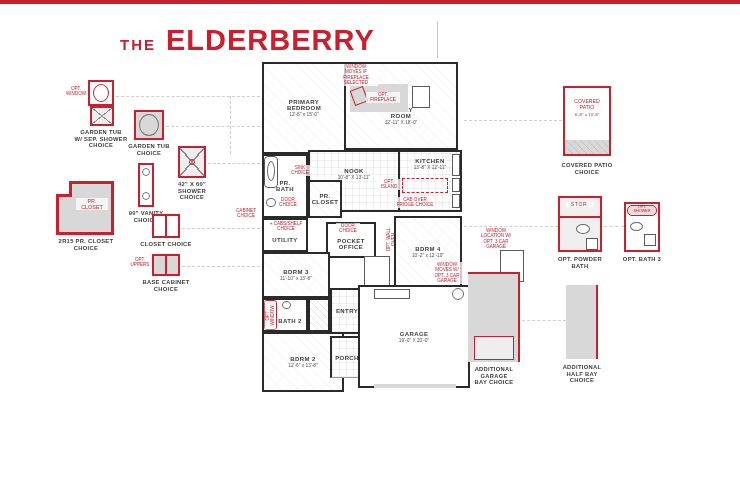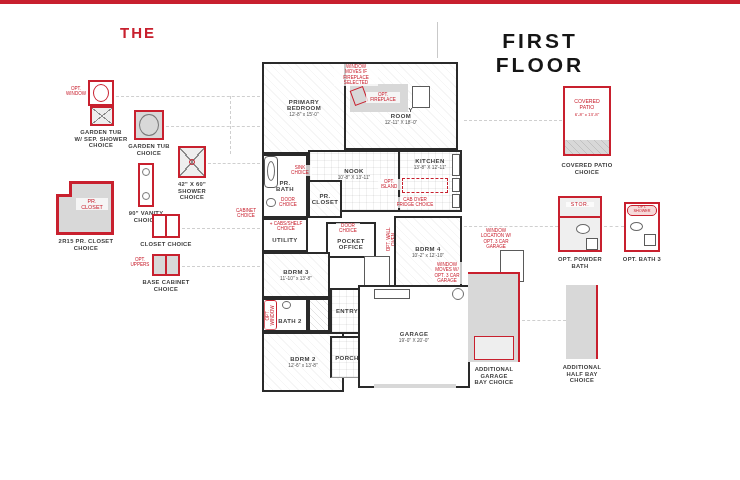--- a/index.html
+++ b/index.html
@@ -48,23 +48,23 @@
   .vert{transform:rotate(-90deg);transform-origin:center;}
 </style>
 </head>
 <body>
 
 <div class="page">
   <div class="topbar"></div>
 
   <div class="hdr">
     <span class="t-the">THE</span>
+    <span class="t-name">ELDERBERRY</span>
   </div>
   <div class="t-div"></div>
-  <div class="t-floor">FIRST FLOOR</div>
 
   <div class="dh" style="left:116px;top:96px;width:144px;"></div>
   <div class="dh" style="left:166px;top:126px;width:94px;"></div>
   <div class="dh" style="left:208px;top:163px;width:52px;"></div>
   <div class="dh" style="left:182px;top:228px;width:78px;"></div>
   <div class="dh" style="left:182px;top:266px;width:78px;"></div>
   <div class="dh" style="left:464px;top:120px;width:98px;"></div>
   <div class="dh" style="left:464px;top:226px;width:94px;"></div>
   <div class="dh" style="left:604px;top:226px;width:20px;"></div>
   <div class="dh" style="left:522px;top:320px;width:44px;"></div>

